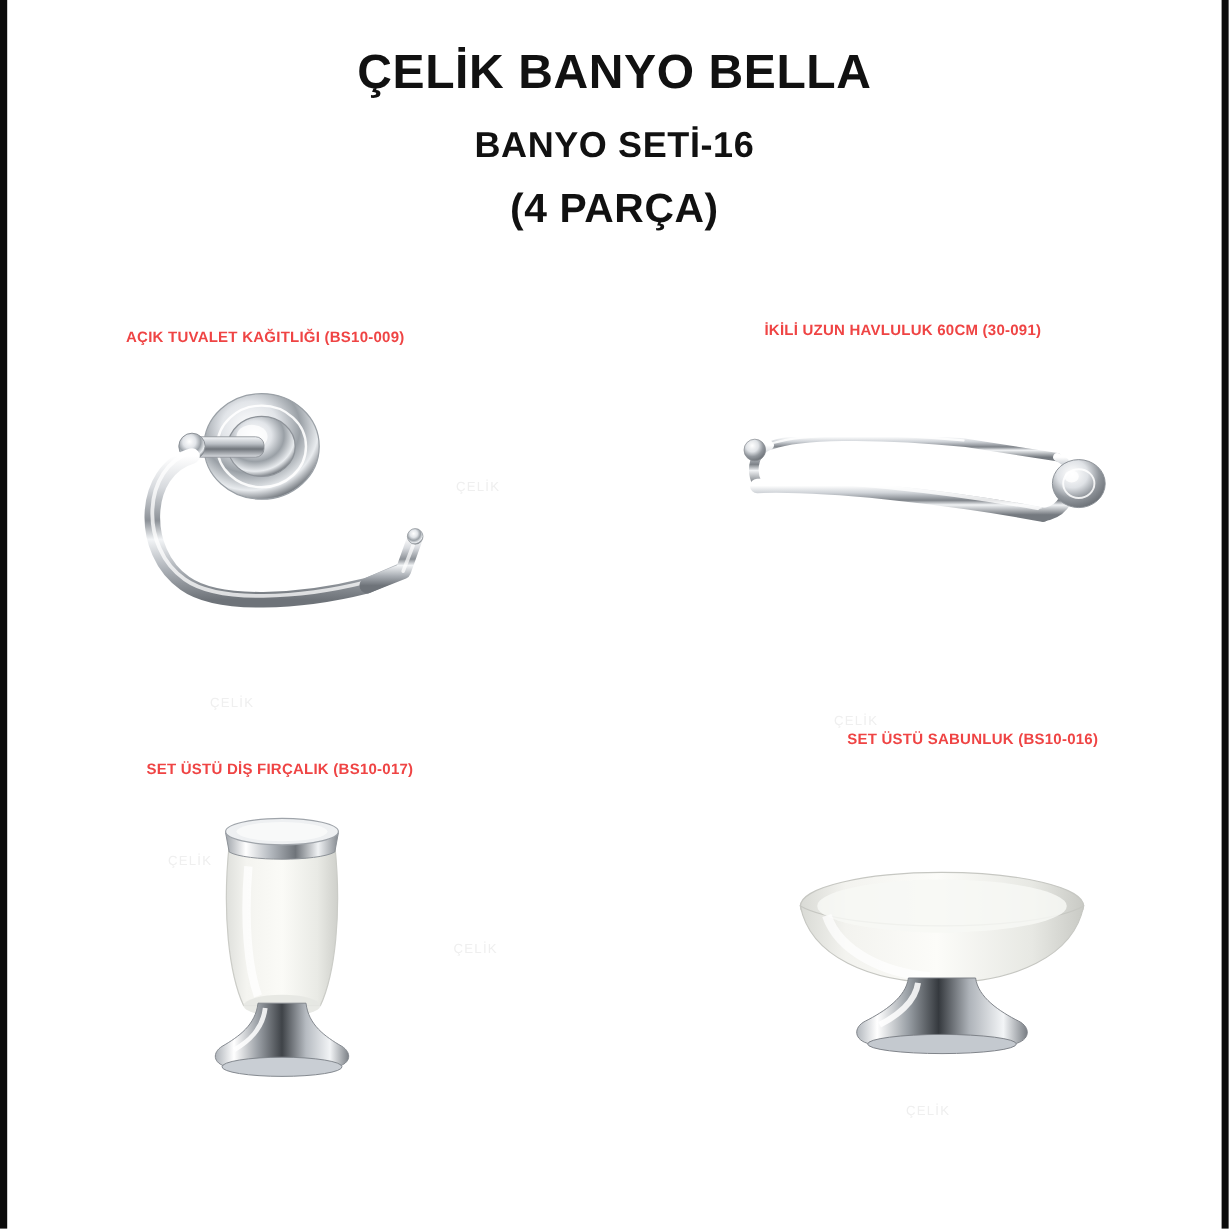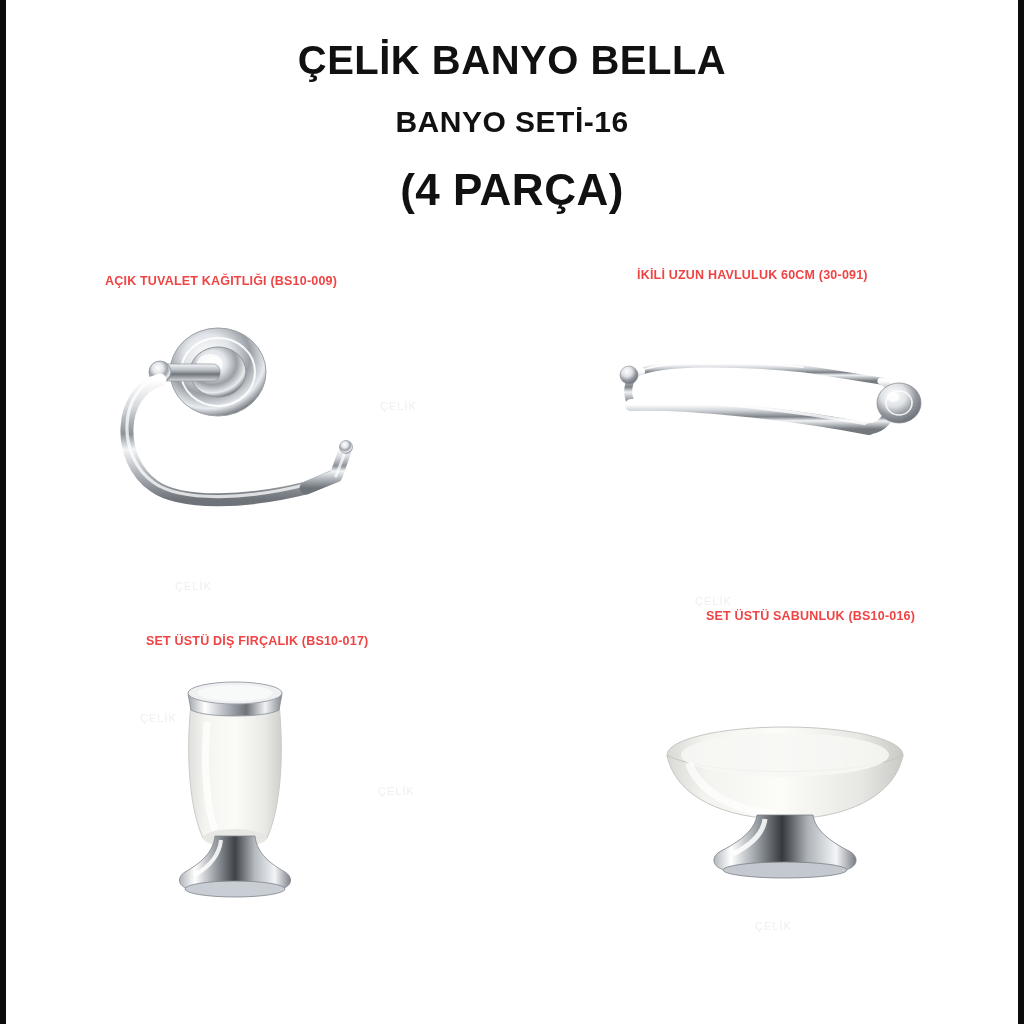--- a/index.html
+++ b/index.html
@@ -47,37 +47,37 @@
   .title-line1 {
     font-size: 40px;
     line-height: 52px;
   }
   .title-line2 {
     font-size: 30px;
     line-height: 52px;
     margin-top: 10px;
   }
   .title-line3 {
-    font-size: 44px;
+    font-size: 34px;
     line-height: 44px;
-    margin-top: 20px;
+    margin-top: 4px;
   }
 
   .label {
     position: absolute;
     color: #ef4444;
     font-size: 12.5px;
     font-weight: bold;
     letter-spacing: 0.2px;
     white-space: nowrap;
   }
 
   .lbl-paper  { left: 105px; top: 274px; }
   .lbl-towel  { left: 637px; top: 268px; text-align: right; }
-  .lbl-brush  { left: 146px; top: 634px; }
+  .lbl-brush  { left: 122px; top: 634px; }
   .lbl-soap   { left: 706px; top: 609px; }
 
   .product {
     position: absolute;
   }
 
   .watermark {
     position: absolute;
     color: #efefef;
     font-size: 11px;

